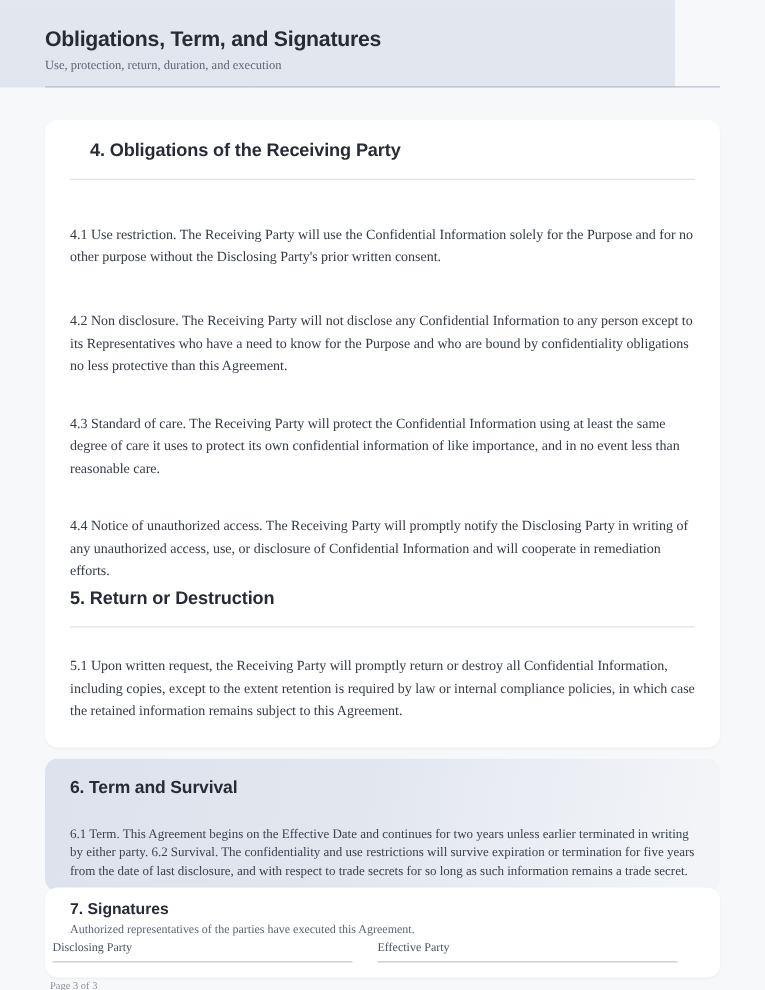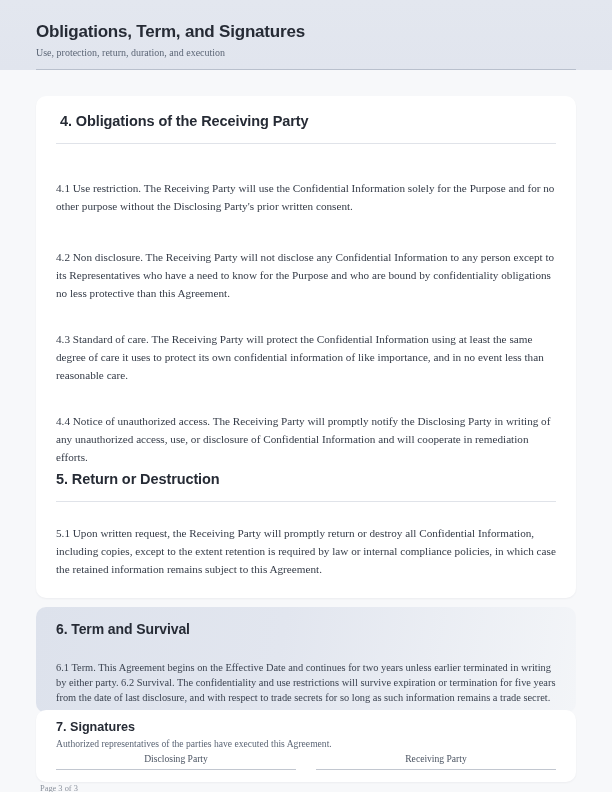--- a/index.html
+++ b/index.html
@@ -13,21 +13,21 @@
     font-family: "Liberation Sans", sans-serif;
     overflow: hidden;
     position: relative;
   }
 
   
   .doc-header {
     position: absolute;
     left: 0;
     top: 0;
-    width: 612px;
+    width: 540px;
     height: 70px;
     background: linear-gradient(180deg, #e3e7ef 0%, #e1e5ee 100%);
     box-sizing: border-box;
   }
   .doc-header-inner {
     position: absolute;
     left: 36px;
     right: 36px;
     top: 0;
     bottom: 0;
@@ -86,21 +86,21 @@
   .clause {
     font-family: "Liberation Serif", serif;
     font-size: 11.2px;
     line-height: 18px;
     color: #343b47;
     text-align: left;
   }
 
   
   .abs { position: absolute; }
-  #h4      { left: 60px; top: 112px; }
+  #h4      { left: 72px; top: 112px; }
   #rule4   { left: 56px; top: 143px; width: 500px; height: 1px; background: #e0e3e9; }
   #c41     { left: 56px; top: 155px; width: 500px; margin-top: 24px; }
   #c42     { left: 56px; top: 237px; width: 500px; }
   #c43     { left: 56px; top: 319px; width: 502px; }
   #c44     { left: 56px; top: 401px; width: 502px; }
   #h5      { left: 56px; top: 470px; }
   #rule5   { left: 56px; top: 501px; width: 500px; height: 1px; background: #e0e3e9; }
   #c51     { left: 56px; top: 513px; width: 500px; }
 
   
@@ -156,26 +156,25 @@
     position: absolute;
     left: 56px;
     top: 737px;
     font-family: "Liberation Serif", serif;
     font-size: 9.6px;
     color: #5c6676;
     line-height: 13px;
   }
   .sig-row {
     position: absolute;
-    left: 56px;
+    left: 42px;
     top: 753px;
     width: 500px;
     display: flex;
     gap: 20px;
-    text-align: center;
   }
   .sig-field {
     flex: 1 1 0;
     border-bottom: 1px solid #c2c7d0;
     padding-bottom: 4px;
   }
   .sig-label {
     font-family: "Liberation Serif", serif;
     font-size: 9.6px;
     color: #4b5462;
@@ -226,17 +225,17 @@
 </div>
 
 <div class="card sig-card"></div>
 <div class="sig-heading">7. Signatures</div>
 <div class="sig-note">Authorized representatives of the parties have executed this Agreement.</div>
 <div class="sig-row">
   <div class="sig-field">
     <span class="sig-label">Disclosing Party</span>
   </div>
   <div class="sig-field">
-    <span class="sig-label">Receiving Party</span>
+    <span class="sig-label">Effective Party</span>
   </div>
 </div>
 
 <div class="page-footer">Page 3 of 3</div>
 
 </body></html>

